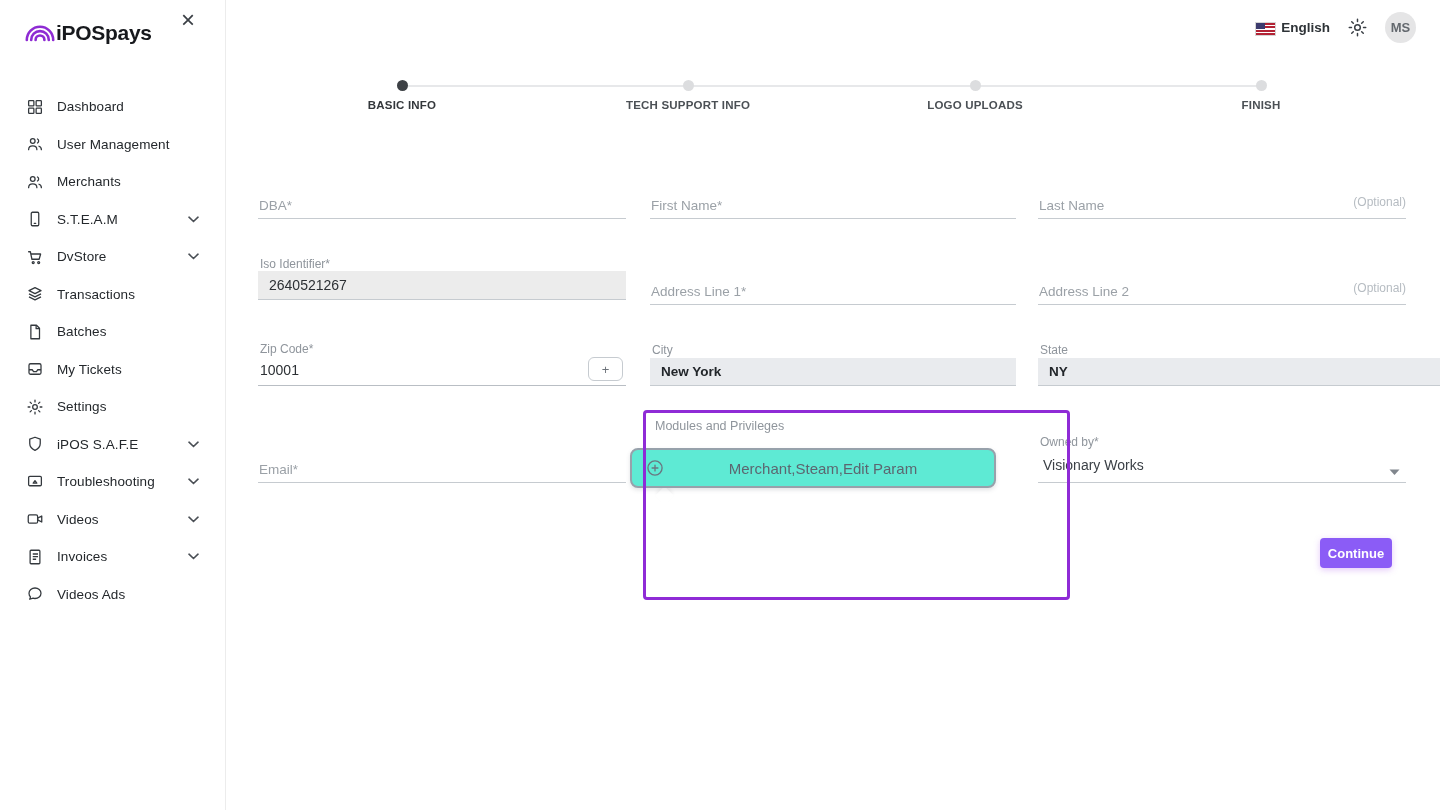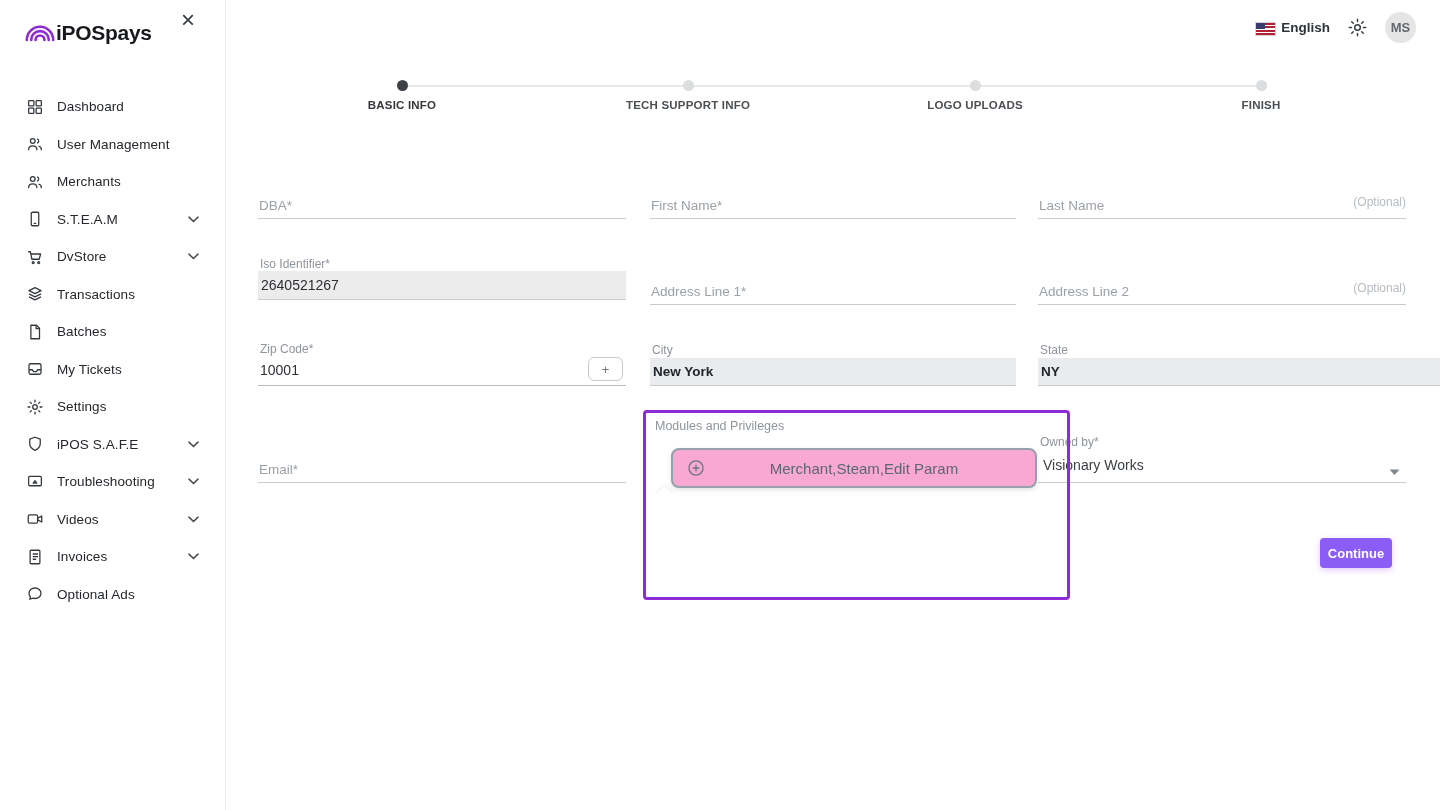--- a/index.html
+++ b/index.html
@@ -38,31 +38,31 @@
   .step-dot.active{background:#3d4145}
   .step-label{position:absolute;top:99px;left:0;transform:translateX(-50%);white-space:nowrap;font-size:11.5px;font-weight:700;letter-spacing:.2px;color:#4b5055}
   .step-label.active{color:#33373b}
 
   
   .line-field{position:absolute;border-bottom:1px solid #c6cbd0;cursor:text}
   .ph{position:absolute;left:1px;bottom:5px;font-size:13.5px;color:#9ba1a7}
   .opt{position:absolute;right:0;bottom:9px;font-size:12px;color:#b6bcc2}
   .mini-label{position:absolute;font-size:12px;color:#8f959c;white-space:nowrap}
   .fill-box{position:absolute;background:#e9ebee;border-bottom:1px solid #c6cbd0;display:flex;align-items:center;cursor:text}
-  .fill-box .val{padding-left:3px;font-size:13.5px;font-weight:600;color:#22262a}
+  .fill-box .val{padding-left:11px;font-size:13.5px;font-weight:600;color:#22262a}
   .iso-box{background:#ececec}
   .iso-box .val{font-weight:500;font-size:14px;color:#2c3034}
 
   
   .zip-wrap{position:absolute;border-bottom:1px solid #b9bec4}
   .zip-val{position:absolute;left:2px;bottom:7px;font-size:14px;font-weight:500;color:#2c3034}
   .zip-add{position:absolute;right:3px;bottom:4px;width:35px;height:24px;border:1px solid #c6cbd0;border-radius:6px;background:#fff;color:#6d737a;font-size:13px;display:flex;align-items:center;justify-content:center;cursor:pointer}
 
   
-  .modules-btn{position:absolute;left:445px;top:448px;width:366px;height:40px;background:#f9a8d4;border:2px solid #97a1ab;border-radius:8px;display:flex;align-items:center;padding:0 13px;cursor:pointer;z-index:7;box-shadow:0 2px 4px rgba(90,100,110,.18)}
+  .modules-btn{position:absolute;left:404px;top:448px;width:366px;height:40px;background:#5eead4;border:2px solid #97a1ab;border-radius:8px;display:flex;align-items:center;padding:0 13px;cursor:pointer;z-index:7;box-shadow:0 2px 4px rgba(90,100,110,.18)}
   .modules-btn .txt{flex:1;text-align:center;font-size:15px;color:#5c6670}
   .dd-notch{position:absolute;left:432px;top:489px;width:13px;height:13px;background:#fff;transform:rotate(45deg);z-index:6;box-shadow:-2px -2px 4px rgba(0,0,0,.05)}
   .dropdown{position:absolute;left:424px;top:496px;width:410px;height:96px;background:#fff;border-radius:4px;box-shadow:0 6px 16px rgba(0,0,0,.18),0 1px 4px rgba(0,0,0,.08);z-index:5}
   .dd-row{position:absolute;left:15px;width:383px;height:29px;background:#dcebfa;border-radius:2px;display:flex;align-items:center;padding:0 10px;gap:11px;cursor:pointer}
   .dd-row .lbl{font-size:14.5px;color:#333b44}
   .chk{width:18px;height:18px;border-radius:4px;background:#ab32e8;display:flex;align-items:center;justify-content:center;flex:0 0 auto;cursor:pointer}
 
   
   .select-field{position:absolute;left:812px;top:450px;width:368px;height:33px;border-bottom:1px solid #c6cbd0;cursor:pointer}
   .select-val{position:absolute;left:5px;top:7px;font-size:14px;color:#3b4046}
@@ -246,21 +246,21 @@
               <path d="M1 1.2l4.5 4.3L10 1.2"></path>
             </svg>
           </span>
       </div>
       <div class="nav-item">
         <span class="nav-icon">
             <svg width="18" height="18" viewBox="0 0 24 24" fill="none" stroke="#34393e" stroke-width="1.7" stroke-linejoin="round">
               <path d="M20 11c0 3.9-3.6 7-8 7-.9 0-1.8-.1-2.6-.4L5 19l1-3.2C4.7 14.6 4 12.9 4 11c0-3.9 3.6-7 8-7s8 3.1 8 7z"></path>
             </svg>
           </span>
-        <span class="nav-label">Optional Ads</span>
+        <span class="nav-label">Videos Ads</span>
       </div>
     </nav>
   </aside>
 
   <main class="main">
 
     <div class="topbar">
       <div class="lang">
         <span class="flag"></span>
         <span class="lang-label">English</span>

